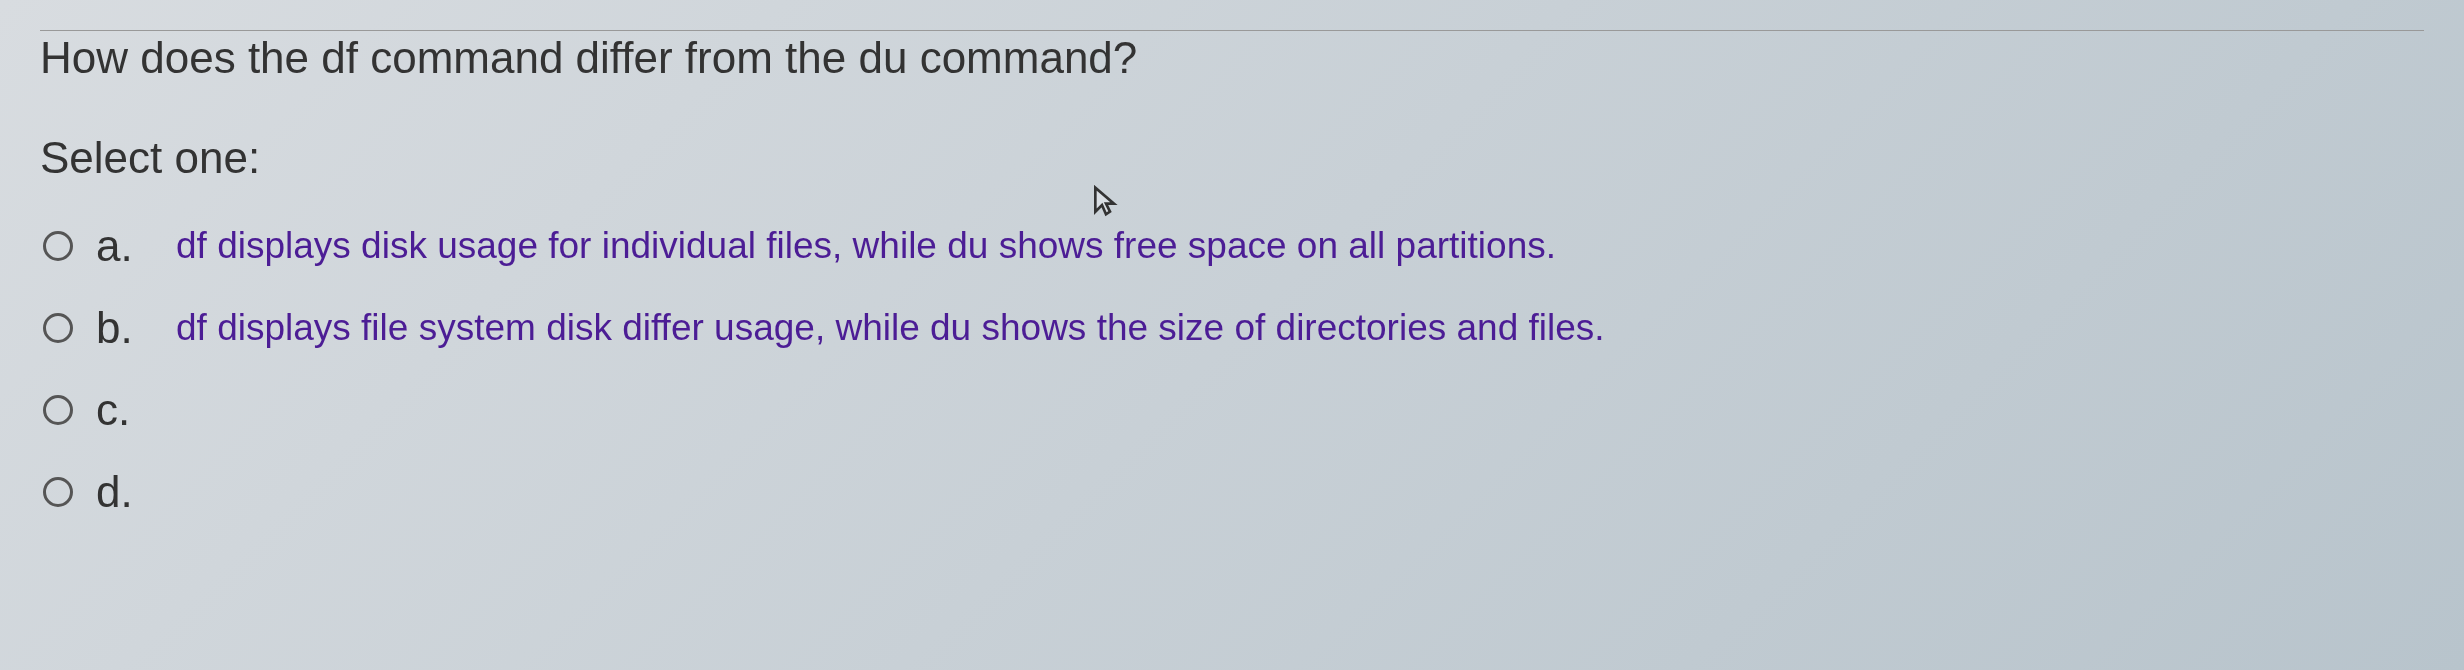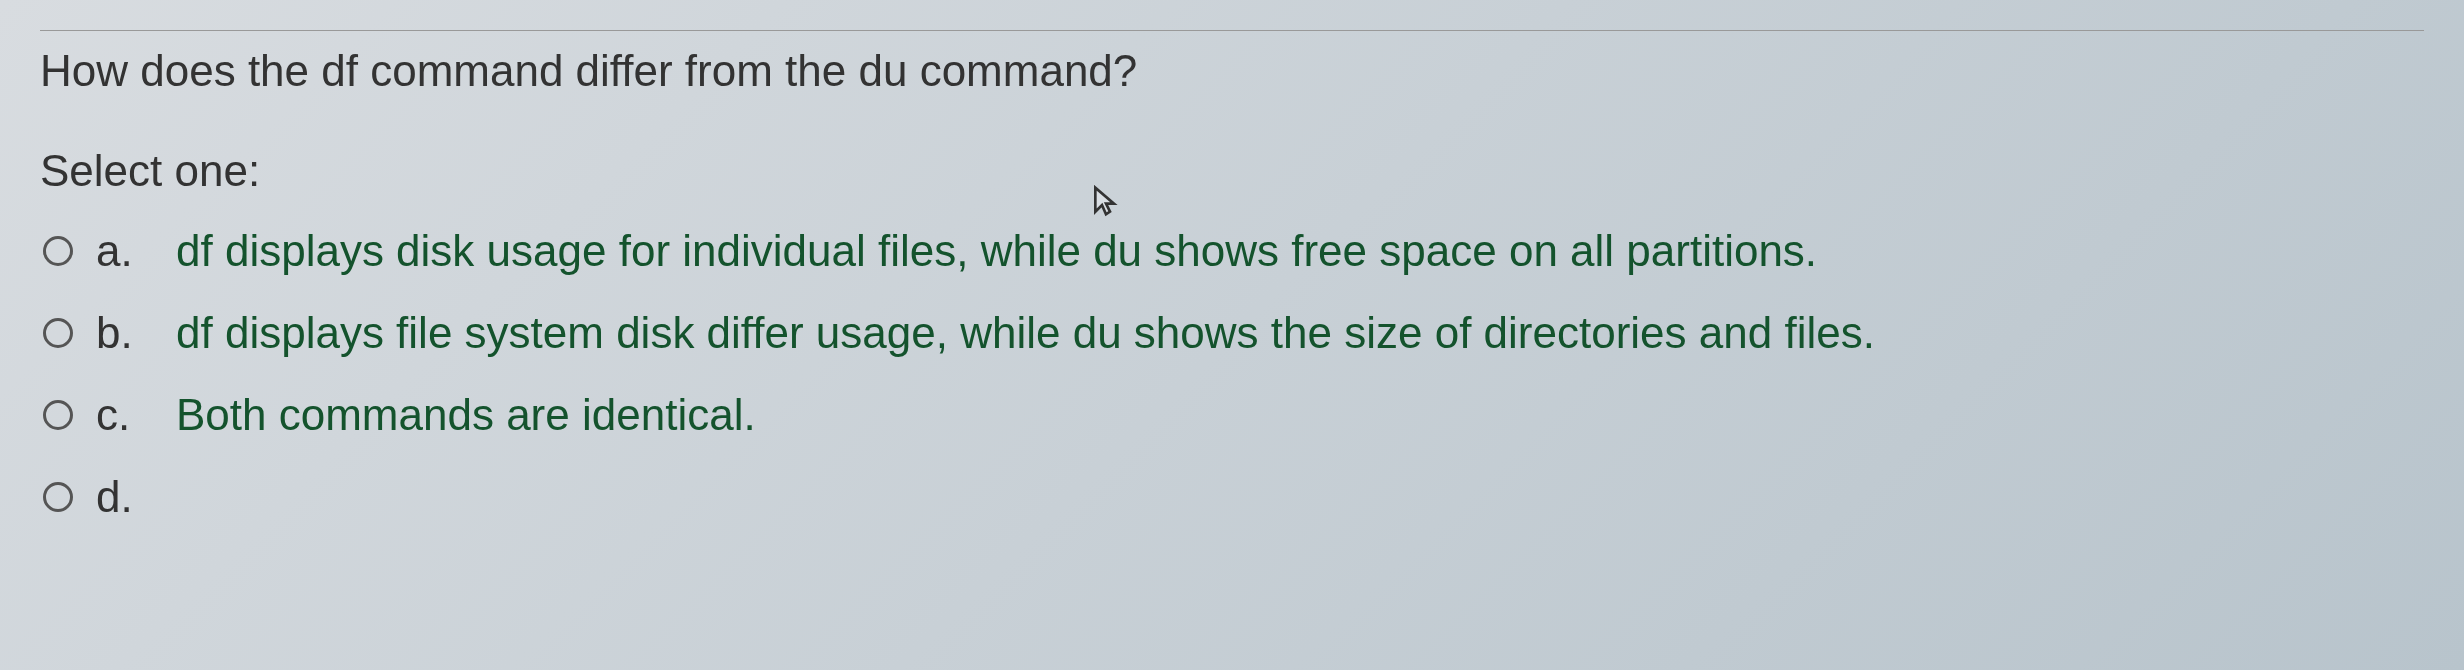--- a/index.html
+++ b/index.html
@@ -13,27 +13,27 @@
       width: 2464px;
       height: 670px;
       padding: 30px 40px;
       color: #3a3a3a;
       position: relative;
     }
     .question-text {
       font-size: 44px;
       color: #333;
       margin-bottom: 50px;
-      padding-top: 15px;
+      padding-top: 2px;
       border-top: 1px solid #999;
     }
     .select-label {
       font-size: 44px;
       color: #333;
-      margin-bottom: 30px;
+      margin-bottom: 38px;
     }
     .options {
       display: flex;
       flex-direction: column;
       gap: 32px;
     }
     .option-row {
       display: flex;
       align-items: center;
       gap: 20px;
@@ -64,22 +64,22 @@
       background: #333;
       margin: 5px auto;
     }
     .option-letter {
       font-size: 44px;
       color: #333;
       width: 60px;
       flex-shrink: 0;
     }
     .option-text {
-      font-size: 44px;
-      color: #14532d;
+      font-size: 37px;
+      color: #4c1d95;
     }
     .cursor-icon {
       position: absolute;
       top: 185px;
       left: 1090px;
       width: 32px;
       height: 32px;
       pointer-events: none;
     }
   </style>
@@ -105,21 +105,20 @@
     </div>
     <span class="option-letter">b.</span>
     <span class="option-text">df displays file system disk differ usage, while du shows the size of directories and files.</span>
   </div>
 
   <div class="option-row">
     <div class="radio-wrapper">
       <input type="radio" name="answer" style="">
     </div>
     <span class="option-letter">c.</span>
-    <span class="option-text">Both commands are identical.</span>
   </div>
 
   <div class="option-row">
     <div class="radio-wrapper">
       <input type="radio" name="answer" style="">
     </div>
     <span class="option-letter">d.</span>
   </div>
 </div>
 

